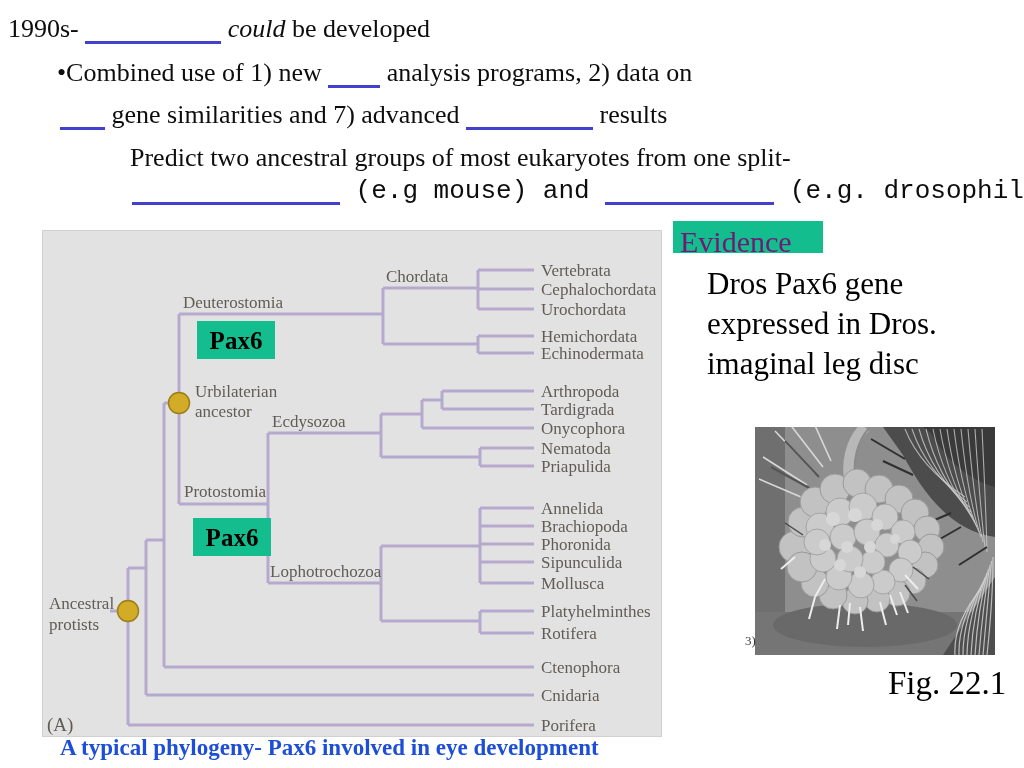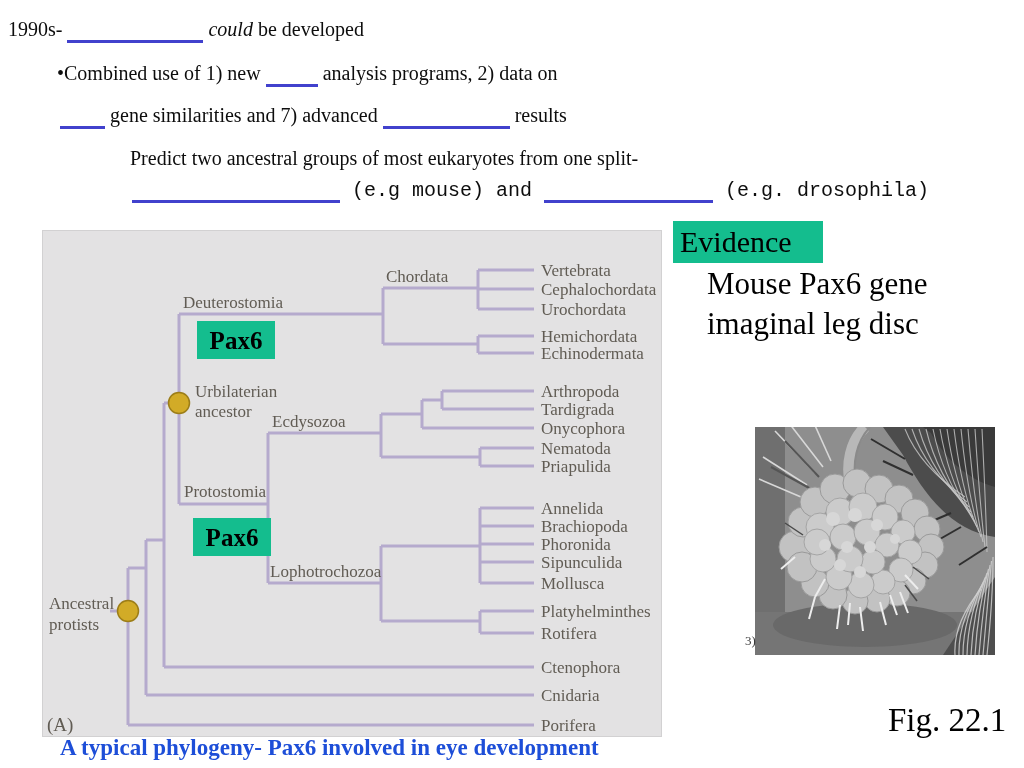--- a/index.html
+++ b/index.html
@@ -1,44 +1,44 @@
 <!DOCTYPE html>
 <html><head>
 <meta charset="utf-8">
 <style>
   html,body{margin:0;padding:0;}
   body{
     width:1024px;height:768px;position:relative;overflow:hidden;
     background:#ffffff;font-family:"Liberation Serif",serif;color:#0d0d0d;
   }
-  .title-line{position:absolute;font-size:20px;white-space:pre;line-height:34px;}
+  .title-line{position:absolute;font-size:26px;white-space:pre;line-height:34px;}
   .title-line .it{font-style:italic;}
   .blank{
     display:inline-block;height:6px;vertical-align:-7px;
     border-bottom:3px solid #4141cd;
   }
   .tree-panel{
     position:absolute;left:42px;top:230px;width:620px;height:507px;
     background:#e3e2e3;border:1px solid #d2d1d2;box-sizing:border-box;
   }
   .tree-panel svg{position:absolute;left:0;top:0;}
   .tree-caption{
     position:absolute;left:60px;top:735px;font-size:23px;font-weight:bold;color:#1d4ed8;
     white-space:pre;
   }
   .evidence-badge{
-    position:absolute;left:673px;top:221px;width:150px;height:42px;
-    background:#14bd8e;color:#000000;font-size:30px;line-height:42px;
+    position:absolute;left:673px;top:221px;width:150px;height:32px;
+    background:#14bd8e;color:#701a75;font-size:30px;line-height:42px;
     padding-left:7px;box-sizing:border-box;
   }
   .evidence-text{position:absolute;left:707px;top:264px;font-size:31px;color:#000;}
   .evidence-text .ev-line{height:40px;line-height:40px;white-space:pre;}
   .sem-photo{position:absolute;left:755px;top:427px;width:240px;height:228px;}
   .corner-label{position:absolute;left:-10px;top:206px;font-size:13px;color:#3a3a3a;}
-  .fig-caption{position:absolute;left:888px;top:665px;font-size:33px;color:#000;white-space:pre;margin-top:37px;}
+  .fig-caption{position:absolute;left:888px;top:665px;font-size:33px;color:#000;white-space:pre;}
 </style>
 </head>
 <body>
 
 <div id="title-block">
     <div class="title-line" style="left: 8px; top: 12px;"><span>1990s- </span><span class="blank" style="width: 136px; border-bottom-color: rgb(65, 65, 205);"></span><span> </span><span class="it">could</span><span> be developed</span></div>
     <div class="title-line" style="left: 57px; top: 56px;"><span>•Combined use of 1) new </span><span class="blank" style="width: 52px; border-bottom-color: rgb(65, 65, 205);"></span><span> analysis programs, 2) data on</span></div>
     <div class="title-line" style="left: 60px; top: 98px;"><span class="blank" style="width: 45px; border-bottom-color: rgb(65, 65, 205);"></span><span> gene similarities and 7) advanced </span><span class="blank" style="width: 127px; border-bottom-color: rgb(65, 65, 205);"></span><span> results</span></div>
     <div class="title-line" style="left: 130px; top: 141px; font-family: Liberation Serif, serif;"><span>Predict two ancestral groups of most eukaryotes from one split-</span></div>
     <div class="title-line" style="left: 132px; top: 174px; font-family: Liberation Mono, monospace;"><span class="blank" style="width: 208px; border-bottom-color: rgb(65, 65, 205);"></span><span> (e.g mouse) and </span><span class="blank" style="width: 169px; border-bottom-color: rgb(65, 65, 205);"></span><span> (e.g. drosophila)</span></div>
@@ -133,21 +133,22 @@
       <text x="189" y="315" fill="#000" font-size="25" font-weight="bold" text-anchor="middle" font-family="&quot;Liberation Serif&quot;, serif">Pax6</text>
       <text x="4" y="500" fill="#615c54" font-size="19" font-family="&quot;Liberation Serif&quot;, serif">(A)</text>
     </svg>
 </div>
 
 <div class="tree-caption">A typical phylogeny- Pax6 involved in eye development</div>
 
 <div class="evidence-badge">Evidence</div>
 
 <div class="evidence-text" id="evidence-text">
-    <div class="ev-line">Mouse Pax6 gene</div>
+    <div class="ev-line">Dros Pax6 gene</div>
+    <div class="ev-line">expressed in Dros.</div>
     <div class="ev-line">imaginal leg disc</div>
   </div>
 
 <div class="sem-photo">
   <svg id="photo-svg" width="240" height="228" viewBox="0 0 240 228">
       <rect x="0" y="0" width="240" height="228" fill="#8e8e8e"></rect>
       <rect x="0" y="0" width="30" height="228" fill="#6f6f6f"></rect>
       <rect x="0" y="185" width="240" height="43" fill="#757575"></rect>
       <ellipse cx="110" cy="198" rx="92" ry="22" fill="#696969"></ellipse>
       <path d="M128,0 L240,0 L240,110 C196,104 168,66 148,28 Z" fill="#4c4c4c"></path>

